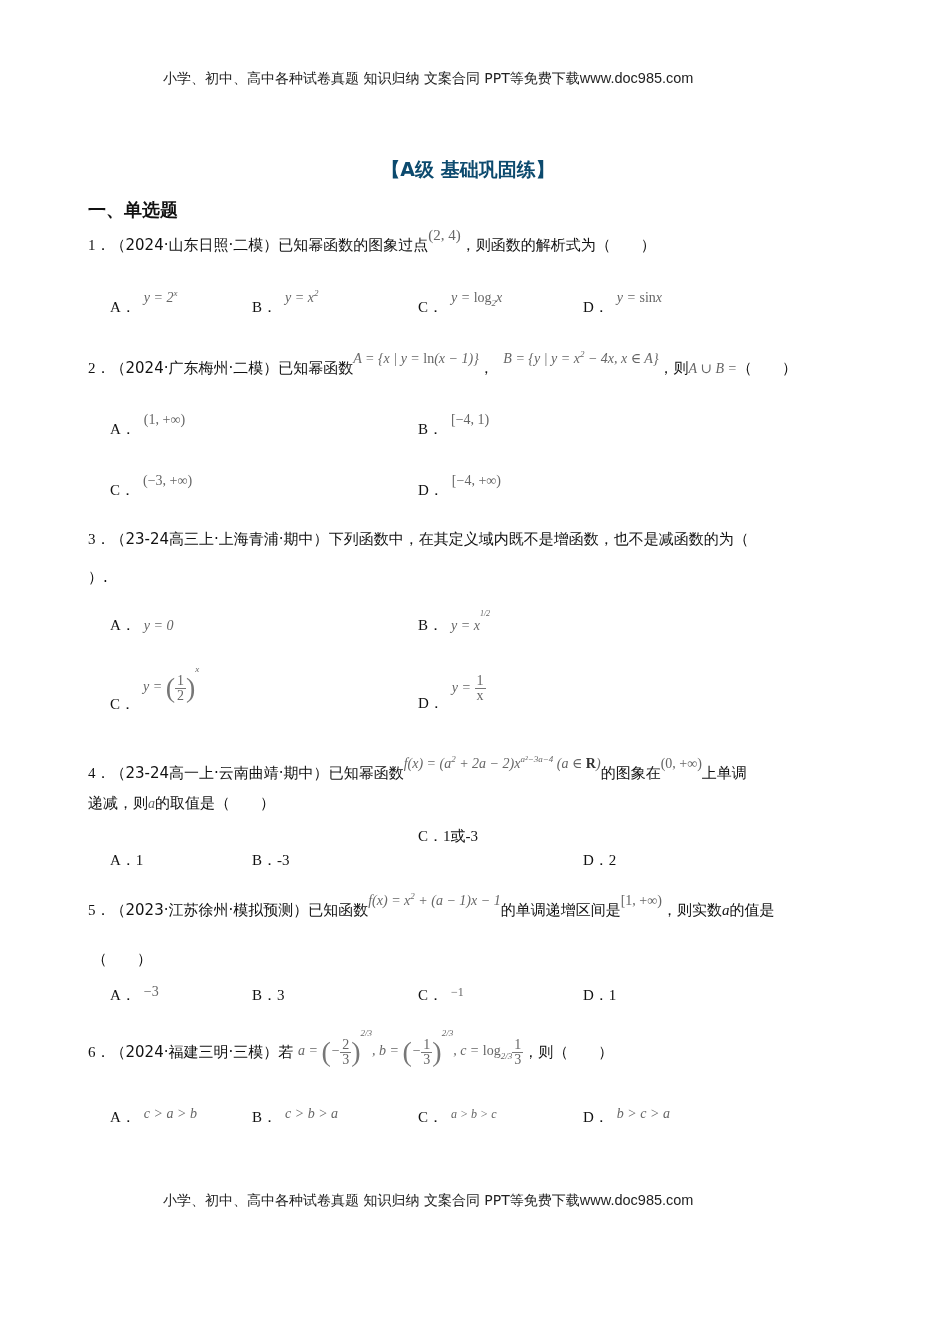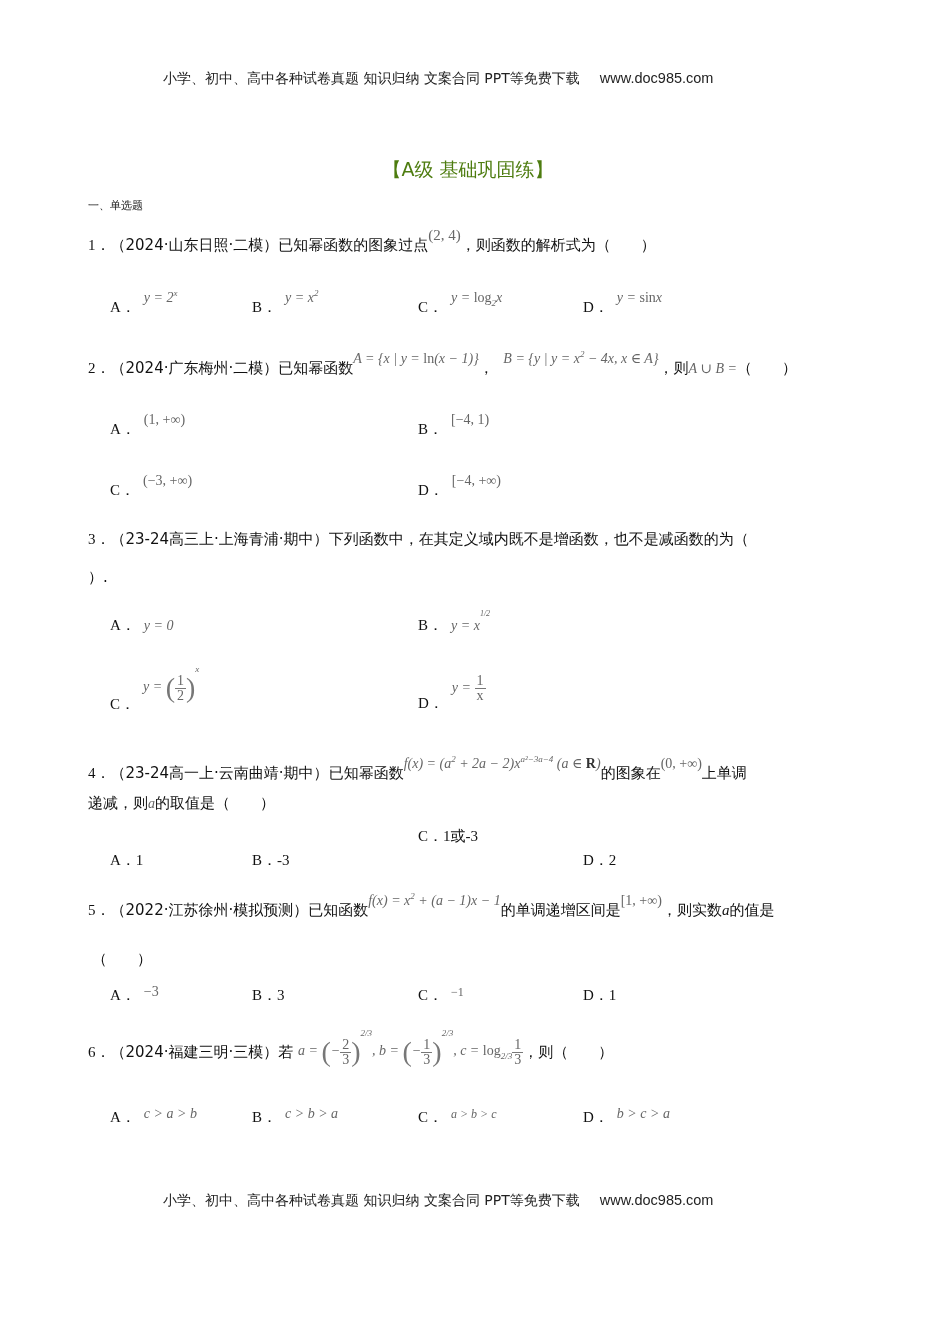--- a/index.html
+++ b/index.html
@@ -1,23 +1,23 @@
 <!DOCTYPE html>
 <html><head>
 <meta charset="utf-8">
 <style>
   html, body { margin: 0; padding: 0; background: #ffffff; }
   body { width: 950px; height: 1344px; position: relative; overflow: hidden;
          font-family: "Liberation Serif", "DejaVu Serif", serif; color: #111; }
   .abs { position: absolute; white-space: nowrap; }
   .hdr { font-family: "DejaVu Sans", "Liberation Sans", sans-serif; font-size: 14px; color: #222; left: 163px; }
-  .hdr .url { font-family: "Liberation Sans", sans-serif; margin-left: 20px; font-size: 14.5px; }
-  .title { left: 0; width: 936px; text-align: center; top: 157px; font-size: 19px; font-weight: normal; color: #4d7c0f;
+  .hdr .url { font-family: "Liberation Sans", sans-serif; font-size: 14.5px; }
+  .title { left: 0; width: 936px; text-align: center; top: 157px; font-size: 19px; font-weight: bold; color: #0c4a6e;
            font-family: "DejaVu Sans", "Liberation Sans", sans-serif; }
-  .sect { left: 88px; top: 198px; font-size: 11px; font-weight: normal; font-family: "DejaVu Sans", sans-serif; }
+  .sect { left: 88px; top: 198px; font-size: 18px; font-weight: bold; font-family: "DejaVu Sans", sans-serif; }
   .q { font-size: 15px; font-family: "DejaVu Sans", "Liberation Serif", sans-serif; }
   .q .num { font-family: "Liberation Serif", serif; }
   .m { font-family: "Liberation Serif", "DejaVu Serif", serif; font-style: italic; color: #666; font-size: 14px; }
   .mu { font-family: "Liberation Serif", "DejaVu Serif", serif; color: #666; font-size: 14px; }
   .opt { font-size: 15px; }
   .opt .lbl { font-family: "Liberation Serif", serif; }
   .opt .val { margin-left: 8px; position: relative; }
   .raise { position: relative; top: -10px; text-align: right; }
   .plain { font-family: "Liberation Serif", serif; color: #111; font-size: 15px; }
   sup, sub { font-size: 9px; }
@@ -66,21 +66,21 @@
 </div>
 <div class="abs q" style="left:88px; top:794px">
   <span>递减，则</span><span class="m">a</span><span>的取值是（　　）</span>
 </div>
 <div class="abs opt" style="left:110px; top:851px"><span class="lbl">A．</span><span class="plain">1</span></div>
 <div class="abs opt" style="left:252px; top:851px"><span class="lbl">B．</span><span class="plain">-3</span></div>
 <div class="abs opt" style="left:418px; top:827px"><span class="lbl">C．</span><span class="plain">1或-3</span></div>
 <div class="abs opt" style="left:583px; top:851px"><span class="lbl">D．</span><span class="plain">2</span></div>
 
 <div class="abs q" style="left:88px; top:901px">
-  <span class="num">5．</span><span>（2022·江苏徐州·模拟预测）</span><span>已知函数</span><span class="m raise">f(x) = x<sup>2</sup> + (a − 1)x − 1</span><span>的单调递增区间是</span><span class="mu raise">[1, +∞)</span><span>，则实数</span><i class="plain" style="font-weight:normal">a</i><span>的值是</span>
+  <span class="num">5．</span><span>（2023·江苏徐州·模拟预测）</span><span>已知函数</span><span class="m raise">f(x) = x<sup>2</sup> + (a − 1)x − 1</span><span>的单调递增区间是</span><span class="mu raise">[1, +∞)</span><span>，则实数</span><i class="plain" style="font-weight:normal">a</i><span>的值是</span>
 </div>
 <div class="abs q" style="left:92px; top:950px">（　　）</div>
 <div class="abs opt" style="left:110px; top:986px"><span class="lbl">A．</span><span class="val mu raise" style="top:-4px">−3</span></div>
 <div class="abs opt" style="left:252px; top:986px"><span class="lbl">B．</span><span class="plain">3</span></div>
 <div class="abs opt" style="left:418px; top:986px"><span class="lbl">C．</span><span class="val mu raise" style="top:-4px; font-size:12px">−1</span></div>
 <div class="abs opt" style="left:583px; top:986px"><span class="lbl">D．</span><span class="plain">1</span></div>
 
 <div class="abs q" style="left:88px; top:1038px">
   <span class="num">6．</span><span>（2024·福建三明·三模）</span><span>若</span>
   <span class="m" style="position:relative; top:-2px">a = <span class="big">(</span>−<span class="frac"><span class="top">2</span><span>3</span></span><span class="big">)</span><sup style="position:relative;top:-14px">2/3</sup>, b = <span class="big">(</span>−<span class="frac"><span class="top">1</span><span>3</span></span><span class="big">)</span><sup style="position:relative;top:-14px">2/3</sup>, c = <span style="font-style:normal">log</span><sub>2/3</sub><span class="frac"><span class="top">1</span><span>3</span></span></span><span>，则（　　）</span>

